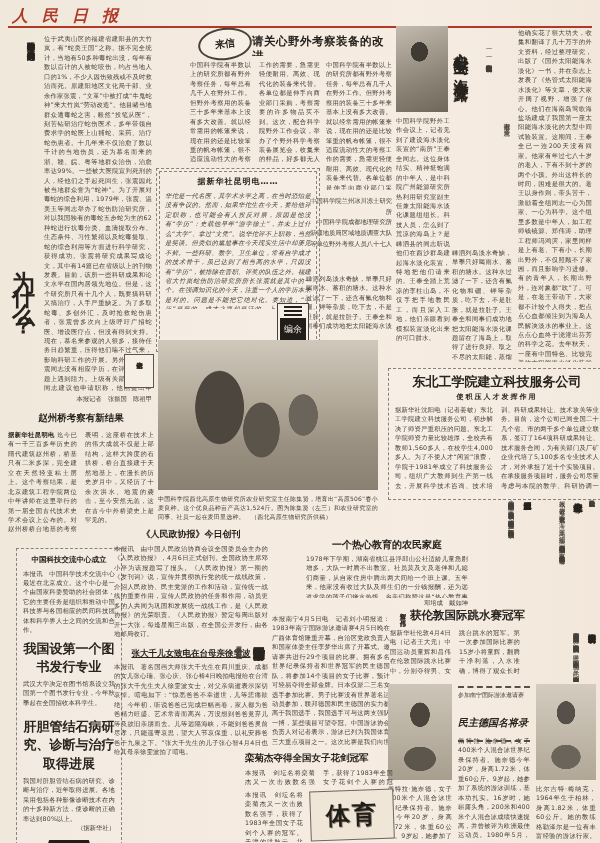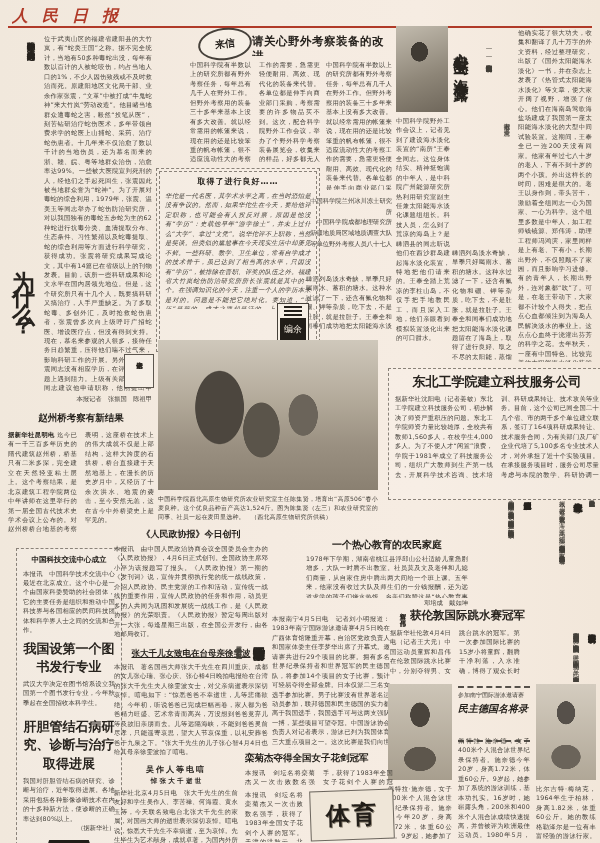--- a/index.html
+++ b/index.html
@@ -70,21 +70,21 @@
   <div class="b txt" style="left:326px;top:60px;width:66px;height:130px;">中国科学院有半数以上的研究所都有野外考察任务，每年总有几千人在野外工作。但野外考察用的装备三十多年来基本上没有多大改善。就以经常需用的帐篷来说，现在用的还是比较笨重的帆布帐篷，很不适应流动性大的考察工作的需要，急需更轻便耐用、高效、现代化的装备来代替。各单位都是伸手向商业部门采购，考察需要的许多物品买不到。这次，配合科学院野外工作会议，举办了个野外科学考察装备展览会，收集来的样品，好多都无人生产。现在，对野外考察装备，既没有固定生产的工厂，也没有专门的研究机构。由于批量小，技术要求比较高，往往大厂不愿干，小厂干不了。例如，国外生产的一种小电钻，重量很轻，可以固定在头上，光的角度可以调节，双手能腾出来写字或整理标本。这类产品，考察队很需要，国内尚无人制造。野外考察装备直接关系到野外工作人员的安全和健康，关系到野外工作效率的提高。现在，是需要认真加以改进的时候了。我们呼吁各有关部门和企业都重视野外考察装备的生产，从帐篷、鞋靴到各种仪器用具，使考察装备逐步配套、定型、系列化，赶上先进水平。</div>
   <div class="b sig" style="left:306px;top:196px;width:86px;height:74px;">
     <div>中国科学院兰州冰川冻土研究所</div>
     <div>中国科学院成都地理研究所</div>
     <div>新疆地质局区域地质调查大队</div>
     <div>等单位野外考察人员八十七人</div>
   </div>
   <div class="b txt" style="left:306px;top:274px;width:86px;height:56px;">嵊泗列岛淡水奇缺，旱季只好喝雨水、蓄积的塘水。这种水过滤了一下，还含有氟化物和硼、钾等杂质，吃下去，不是肚胀，就是拉肚子。王泰全和同事们成功地把太阳能海水淡化课题留在了海岛上，取得了进行良好、取之不尽的太阳能，蒸馏出一个多小时就能喝上的甘甜淡水。</div>
 
   <div class="b dash dash2" style="left:156px;top:168px;width:146px;height:168px;padding:7px 8px;">
-    <div class="h center" style="font-size:8px;letter-spacing:1px;">取得了进行良好……</div>
+    <div class="h center" style="font-size:8px;letter-spacing:1px;">据新华社昆明电……</div>
     <div class="txt" style="font-style:italic;margin-top:4px;height:118px;overflow:hidden;">华佗是一代名医，其学术水平之高，在当时恐怕是没有争议的。然而，如果华佗生在今天，要给他评定职称，也可能会有人投反对票，原因是他没有“学历”：史载他早年“游学徐土”，并未上过什么“大学”、拿过“文凭”。说华佗评不上职称，当然是笑谈。但类似的尴尬事在今天现实生活中却屡见不鲜。一些科研、教学、卫生单位，常有自学成才的技术骨干，虽已达到了相当高的水平，只因没有“学历”，被排除在晋职、评奖的队伍之外。福建省大竹岚蛇伤防治研究所所长张震就是其中的一个。在强调知识化的今天，注重一个人的学历本来是对的。问题是不能把它绝对化。要知道，“学历”是死的，成才之路却是活的。上正规学校取得“学历”固然是成才途径之一，自学成才也是一条重要途径。有什么理由一定要厚此薄彼呢？</div>
     <div class="sig">·卓闻颖·</div>
     <div class="stamp" style="position:absolute;right:10px;bottom:8px;width:30px;height:38px;flex-direction:column;background:#f6efe5;border:1px solid #46413a;">
       <div style="width:18px;height:10px;background:repeating-linear-gradient(0deg,#211d18 0 2px,#f6efe5 2px 4px);"></div>
       <div class="stamp" style="width:26px;height:22px;background:#211d18;margin-top:2px;">
         <span style="color:#f4ece1;font-size:9px;font-weight:normal;">编余</span>
       </div>
     </div>
   </div>
 
@@ -100,45 +100,41 @@
       linear-gradient(160deg,#c2bbae,#8d8577 60%,#6f675b);"></div>
   <div class="b txt" style="left:396px;top:116px;width:54px;height:246px;">中国科学院野外工作会议上，记者见到了建设海水淡化装置的“南所”王泰全同志。这位身体结实、精神挺饱满的中年人，是中科院广州能源研究所热利用研究室副主任兼太阳能海水淡化课题组组长。科技人员，怎么到了荒凉的海岛上？是嵊泗县的同志听说他们在西沙群岛建起海水淡化装置，特地把他们请来的。王泰全踏上荒凉的李柱山岛，不仅手把手地教民工，而且深入工地，他们亲眼看到模拟装置淡化出来的可口甜水。</div>
   <div class="b v h" style="left:450px;top:40px;width:20px;height:196px;font-size:15px;letter-spacing:2px;">心血献宝岛　海水变甘露</div>
   <div class="b v" style="left:477px;top:44px;width:16px;height:196px;font-size:6.5px;color:#44403a;">——广州能源所太阳能海水淡化组组长王泰全访问记</div>
   <div class="b v" style="left:499px;top:118px;width:12px;height:76px;font-size:6.3px;color:#44403a;">本报记者　潘志春</div>
   <div class="b txt" style="left:452px;top:248px;width:60px;height:114px;">嵊泗列岛淡水奇缺，旱季只好喝雨水、蓄积的塘水。这种水过滤了一下，还含有氟化物和硼、钾等杂质，吃下去，不是肚胀，就是拉肚子。王泰全和同事们成功地把太阳能海水淡化课题留在了海岛上，取得了进行良好、取之不尽的太阳能，蒸馏出一个多小时就能喝上的甘甜淡水。</div>
   <div class="b txt" style="left:518px;top:28px;width:74px;height:334px;">他确实花了很大功夫，收集和翻译了几十万字的外文资料，经过整理研究，出版了《国外太阳能海水淡化》一书，并在杂志上发表了《热管式太阳能海水淡化》等文章，使大家开阔了视野，增强了信心。他们在海南岛莺歌海盐场建成了我国第一座太阳能海水淡化的大型中间试验装置。这期间，王泰全已一连200天没有回家。他家有年过七八十岁的老人，下有不到十岁的两个小孩。外出这样长的时间，困难是很大的。老王以身作则，带头苦干，激励着全组同志一心为国家、一心为科学。这个组里多数是中年人，如工程师钱镜源、郑伟涛，助理工程师冯鸿滨，家里同样是上有老、下有小，长期出野外，不仅照顾不了家园，而且影响学习进修。有的青年人，长期出野外，连对象都“吹”了。可是，在老王带动下，大家都不计较个人得失，把点点心血都倾注到为海岛人民解决淡水的事业上。这点点心血终于浇灌出芬芳的科学之花。去年秋天，一座有中国特色、比较完善的太阳能海水淡化装置在嵊泗岛的李柱山建成了。10月8日，70多名专家和领导机关的代表从北京、上海、广州等地赶来参加鉴定。小岛上举行了空前的盛会。专家们认为，这种装置用太阳能作能源，把海水经过蒸馏变成甘甜的淡水，在国内同类装置中规模最大，技术指标先进。</div>
 
   <div class="b dash" style="left:388px;top:368px;width:204px;height:122px;padding:4px 6px;">
     <div class="h center" style="font-size:13px;">东北工学院建立科技服务公司</div>
+    <div class="h center" style="font-size:7px;margin-top:1px;letter-spacing:2px;">使积压人才发挥作用</div>
     <div class="txt cols2" style="margin-top:3px;height:94px;">据新华社沈阳电（记者姜敏）东北工学院建立科技服务公司，初步解决了师资严重积压的问题。东北工学院师资力量比较雄厚，全校共有教师1,560多人，在校学生4,000多人。为了不使人才“闲置”浪费，学院于1981年成立了科技服务公司，组织广大教师到生产第一线去，开展科学技术咨询、技术培训、科研成果转让、技术攻关等业务。目前，这个公司已同全国二十几个省、市的两千多个单位建立联系，签订了164项科研成果转让、技术服务合同，为有关部门及厂矿企业代培了5,100多名专业技术人才，对外承担了近十个实验项目。在承接服务项目时，服务公司尽量考虑与本院的教学、科研协调一致。在160多项合同服务项目中，有四分之一是培养硕士研究生的科研课题，有二分之一的项目是本科毕业生的毕业课题。</div>
   </div>
 
   <div class="b" style="left:474px;top:496px;width:58px;height:110px;">
     <div class="v h" style="position:absolute;right:0;top:0;width:13px;height:108px;font-size:7.5px;">我国建成自动化泥石流观测站</div>
     <div class="v txt" style="position:absolute;right:16px;top:0;width:40px;height:108px;font-size:6.2px;">云南东川蒋家沟泥石流观测站经过改建，安装了遥测自动化测试仪器，能连续观测记录泥石流暴发全过程，为防治山区泥石流灾害提供科学依据。</div>
   </div>
 
   <div class="b" style="left:538px;top:496px;width:58px;height:110px;">
     <div class="v" style="position:absolute;right:0;top:0;width:10px;height:108px;font-size:5.8px;color:#44403a;">全国图书发行先进集体先进工作者代表会议</div>
     <div class="v h" style="position:absolute;right:12px;top:0;width:14px;height:108px;font-size:9px;">表彰十个红旗单位</div>
     <div class="v txt" style="position:absolute;right:29px;top:0;width:28px;height:108px;font-size:6.2px;">本报讯　记者报道：会议表彰了北京、上海、黑龙江、浙江绍兴、湖北兴山等地新华书店十个红旗单位，以及一百六十六个先进集体和二十三个先进工作者。</div>
   </div>
 
   <div class="b h center" style="left:114px;top:528px;width:154px;height:12px;font-size:9px;">《人民政协报》今日创刊</div>
   <div class="b txt" style="left:114px;top:544px;width:154px;height:98px;">本报讯　由中国人民政治协商会议全国委员会主办的《人民政协报》，4月6日正式创刊。全国政协主席邓小平为该报题写了报头。《人民政协报》第一期的《发刊词》说，宣传并贯彻执行党的统一战线政策，介绍人民政协、民主党派的工作和活动，宣传统一战线的重要作用，宣传人民政协的任务和作用，动员更多的人共同为巩固和发展统一战线工作，是《人民政协报》的光荣职责。《人民政协报》暂定每周出版对开一大张，每逢星期三出版，在全国公开发行，由各地邮局收订。</div>
 
   <div class="b h center" style="left:114px;top:648px;width:154px;height:12px;font-size:8.5px;text-decoration:underline;">张大千儿女致电在台母亲徐雯波</div>
   <div class="b txt" style="left:114px;top:662px;width:154px;height:98px;">本报讯　著名国画大师张大千先生在四川重庆、成都的女儿张心瑞、张心庆、张心裕4日晚拍电报给在台湾的张大千先生夫人徐雯波女士，对父亲病逝表示深切哀悼。唁电如下：“惊悉爸爸不幸逝世，儿等悲痛欲绝。今年初，听说爸爸已完成巨幅画卷，家人都为爸爸精力旺盛、艺术常青而高兴，万没想到爸爸竟弃儿等及故旧亲朋而去。儿等远隔海峡，不能到爸爸灵前尽孝，只能遥寄哀思，望大人节哀保重，以礼安葬爸爸于九泉之下。”张大千先生的儿子张心智4月4日也给其母亲徐雯波拍了唁电。</div>
 
-  <div class="b" style="left:114px;top:764px;width:124px;height:79px;">
-    <div class="h center" style="font-size:8px;letter-spacing:2px;">吴作人等电唁</div>
-    <div class="h center" style="font-size:6.5px;margin:2px 0;">悼 张 大 千 逝 世</div>
-    <div class="txt" style="height:54px;">新华社北京4月5日电　张大千先生的生前友好和学生吴作人、李苦禅、何海霞、黄永玉等，今天联名致电台北张大千先生的家属，对国画大师的逝世表示深切哀悼。唁电说，惊悉大千先生不幸病逝，至为哀悼。先生毕生为艺术献身，成就卓著，为国内外所崇敬。他的逝世是艺坛一大损失，谨致深切哀悼，并向家属慰问。</div>
-  </div>
 
   <div class="b h center" style="left:306px;top:538px;width:162px;height:13px;font-size:10px;">一个热心教育的农民家庭</div>
   <div class="b txt" style="left:306px;top:554px;width:162px;height:44px;">1978年下学期，湖南省桃江县浮邱山公社适龄儿童急剧增多，大队一时腾不出教室。社员莫及文及老伴和儿媳们商量，从自家住房中腾出两大间给一个班上课。五年来，他家没有收过大队及师生们的一分钱报酬，还为远道求学的孩子们烧水热饭。乡亲们称赞这是“热心教育事业的文明家庭”。</div>
   <div class="b sig" style="left:306px;top:598px;width:162px;height:9px;">邓培成　戴如坤</div>
 
   <div class="b v" style="left:232px;top:642px;width:11px;height:124px;font-size:6px;color:#44403a;">三百水上精英　会聚邕城</div>
   <div class="b v h" style="left:245px;top:638px;width:22px;height:134px;font-size:12px;">南宁国际游泳邀请赛开幕</div>
   <div class="b txt" style="left:272px;top:614px;width:118px;height:134px;">本报南宁4月5日电　记者刘小明报道：1983年南宁国际游泳邀请赛4月5日晚在广西体育馆隆重开幕，自治区党政负责人和国家体委主任李梦华出席了开幕式。邀请赛共进行29个项目的比赛。拥有多名世界纪录保持者和世界冠军的民主德国队，将参加14个项目的女子比赛，预计可轻易夺得全部金牌。日本仅派二三名女选手参加比赛。男子比赛没有世界著名运动员参加，联邦德国和民主德国的实力都高于我国选手，我国选手可与这两支强队一搏，某些项目可望夺冠。中国游泳协会负责人对记者表示，游泳已列为我国体育三大重点项目之一。这次比赛是我们向世界强手学习的好机会，我国运动员将争取在比赛中创造一批全国新纪录。邀请赛的各项比赛将从6日开始。</div>
 
   <div class="b v h" style="left:390px;top:608px;width:16px;height:34px;font-size:6.5px;line-height:1.1;">童辉　吕伟</div>
@@ -149,21 +145,21 @@
     <div class="v h" style="position:absolute;right:0;top:0;width:13px;height:52px;font-size:8px;">中国女篮访澳获全胜</div>
     <div class="v txt" style="position:absolute;right:15px;top:0;width:55px;height:52px;font-size:6.2px;">中国女篮四月四日在悉尼进行访澳最后一场比赛，以九十六比六十四战胜澳大利亚明星队。上半时，中国队以四十五比三十八领先。至此，中国女篮访澳比赛获得全胜。</div>
   </div>
 
   <div class="b photo" style="left:388px;top:684px;width:64px;height:96px;background:
       radial-gradient(ellipse 16px 20px at 50% 32%,#4a443c 0 60%,transparent 62%),
       radial-gradient(ellipse 26px 20px at 50% 78%,#5d564c 0 60%,transparent 62%),
       linear-gradient(180deg,#cdc5b7,#a79e8e);"></div>
   <div class="b" style="left:458px;top:686px;width:72px;height:46px;border-top:2px dashed #55504a;border-bottom:2px dashed #55504a;padding:3px 0;">
     <div style="font-size:6px;color:#44403a;">参加南宁国际游泳邀请赛</div>
-    <div class="h" style="font-size:10px;font-style:italic;margin-top:2px;">民主德国名将录</div>
+    <div class="h" style="font-size:10px;font-style:italic;margin-top:16px;">民主德国名将录</div>
   </div>
   <div class="b photo" style="left:536px;top:684px;width:60px;height:96px;background:
       radial-gradient(ellipse 15px 19px at 50% 30%,#56504a 0 60%,transparent 62%),
       radial-gradient(ellipse 24px 20px at 50% 76%,#6b645a 0 60%,transparent 62%),
       linear-gradient(180deg,#d4ccbf,#b0a797);"></div>
   <div class="b txt" style="left:458px;top:736px;width:72px;height:104px;">佩特拉·施奈德，女子400米个人混合泳世界纪录保持者。施奈德今年20岁，身高1.72米，体重60公斤。9岁起，她参加了系统的游泳训练，基本功扎实。16岁时，她崭露头角，200米和400米个人混合泳成绩快速提高，并曾被评为欧洲最佳运动员。1980年5月，她创造了200米个人混合泳世界纪录，成绩为2分13秒。在莫斯科奥运会上，她以4分36秒29的成绩创400米个人混合泳世界纪录。施奈德是一位多才多艺的选手，1981年她400米自由泳列世界第六，100米蝶泳列世界第十。去年在民主德国举行的第四届世界游泳锦标赛上，施奈德以4分36秒10的优异成绩刷新本人两年前创造的400米个人混合泳世界纪录。</div>
   <div class="b txt" style="left:388px;top:784px;width:64px;height:56px;">佩特拉·施奈德，女子400米个人混合泳世界纪录保持者。施奈德今年20岁，身高1.72米，体重60公斤。9岁起，她参加了系统的游泳训练，基本功扎实。16岁时，她崭露头角，200米和400米个人混合泳成绩快速提高，并曾被评为欧洲最佳运动员。1980年5月，她创造了200米个人混合泳世界纪录，成绩为2分13秒。在莫斯科奥运会上，她以4分36秒29的成绩创400米个人混合泳世界纪录。施奈德是一位多才多艺的选手，1981年她400米自由泳列世界第六，100米蝶泳列世界第十。去年在民主德国举行的第四届世界游泳锦标赛上，施奈德以4分36秒10的优异成绩刷新本人两年前创造的400米个人混合泳世界纪录。</div>
   <div class="b txt" style="left:536px;top:784px;width:60px;height:56px;">比尔吉特·梅纳克，1964年生于柏林，身高1.82米，体重60公斤。她的教练格勒泽尔是一位有丰富经验的游泳行家。梅纳克从10岁开始正规训练，熟练地掌握了各种泳式，尤擅长自由泳和蝶泳。1981年，她在欧洲游泳锦标赛上夺得五项冠军。第四届世界游泳锦标赛上，她力挫群芳，夺得女子100米自由泳金牌和200米自由泳银牌。她参加的4×100米自由泳接力和4×100米混合泳接力，均获金牌。其中，混合泳接力还创了4分58秒68的世界纪录。梅纳克1982年的100米自由泳成绩是55秒34，名列世界第一。（下）</div>
 
   <div class="b h" style="left:245px;top:752px;width:148px;height:13px;font-size:9.5px;">栾菊杰夺得全国女子花剑冠军</div>

